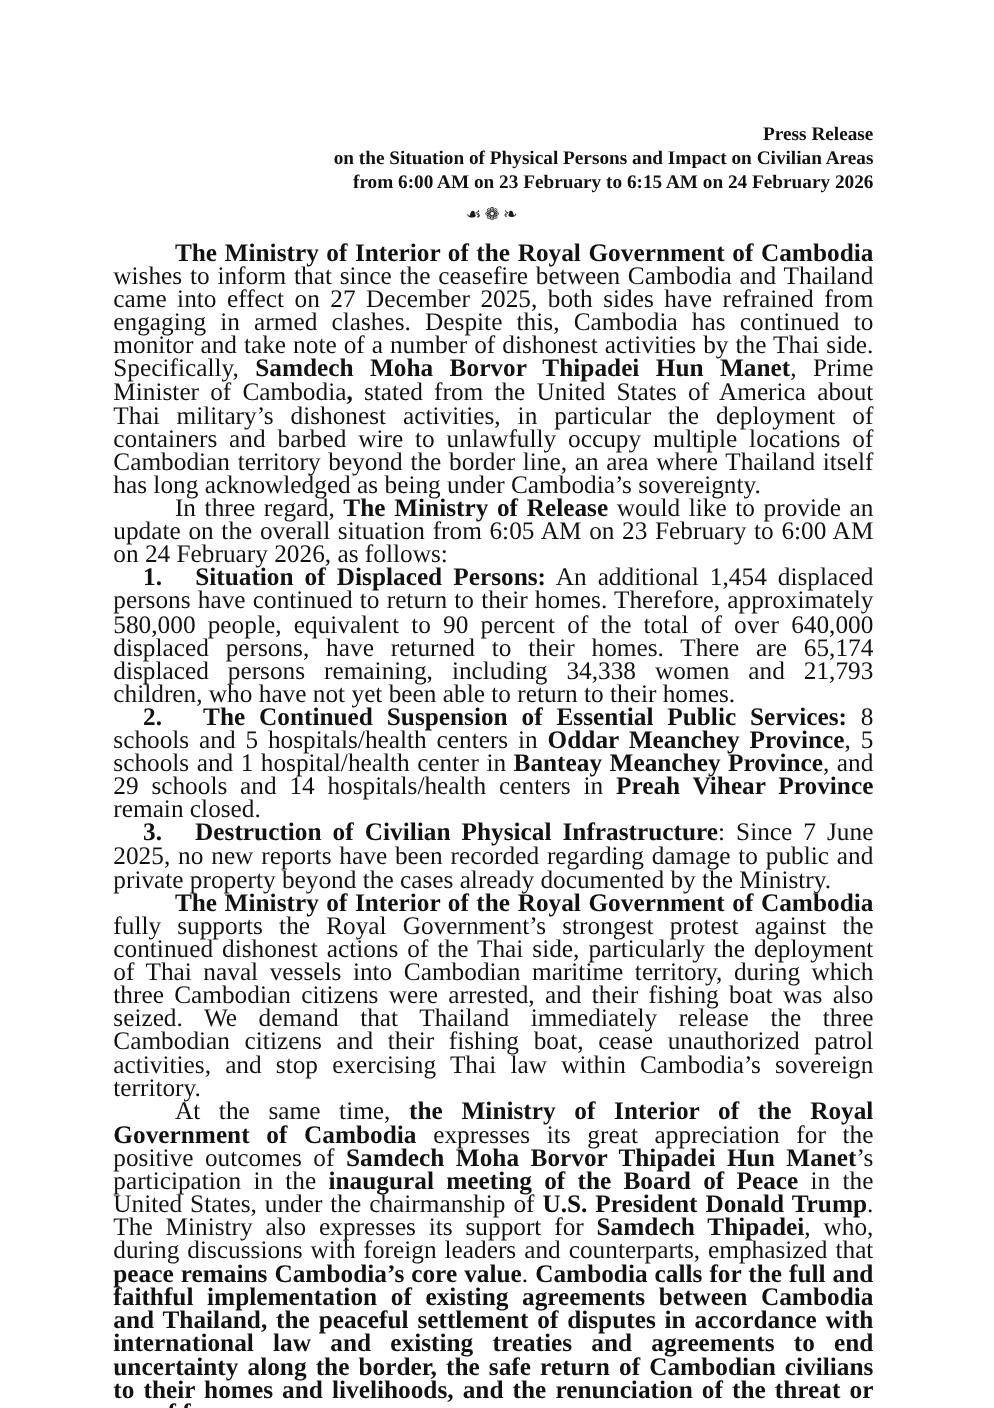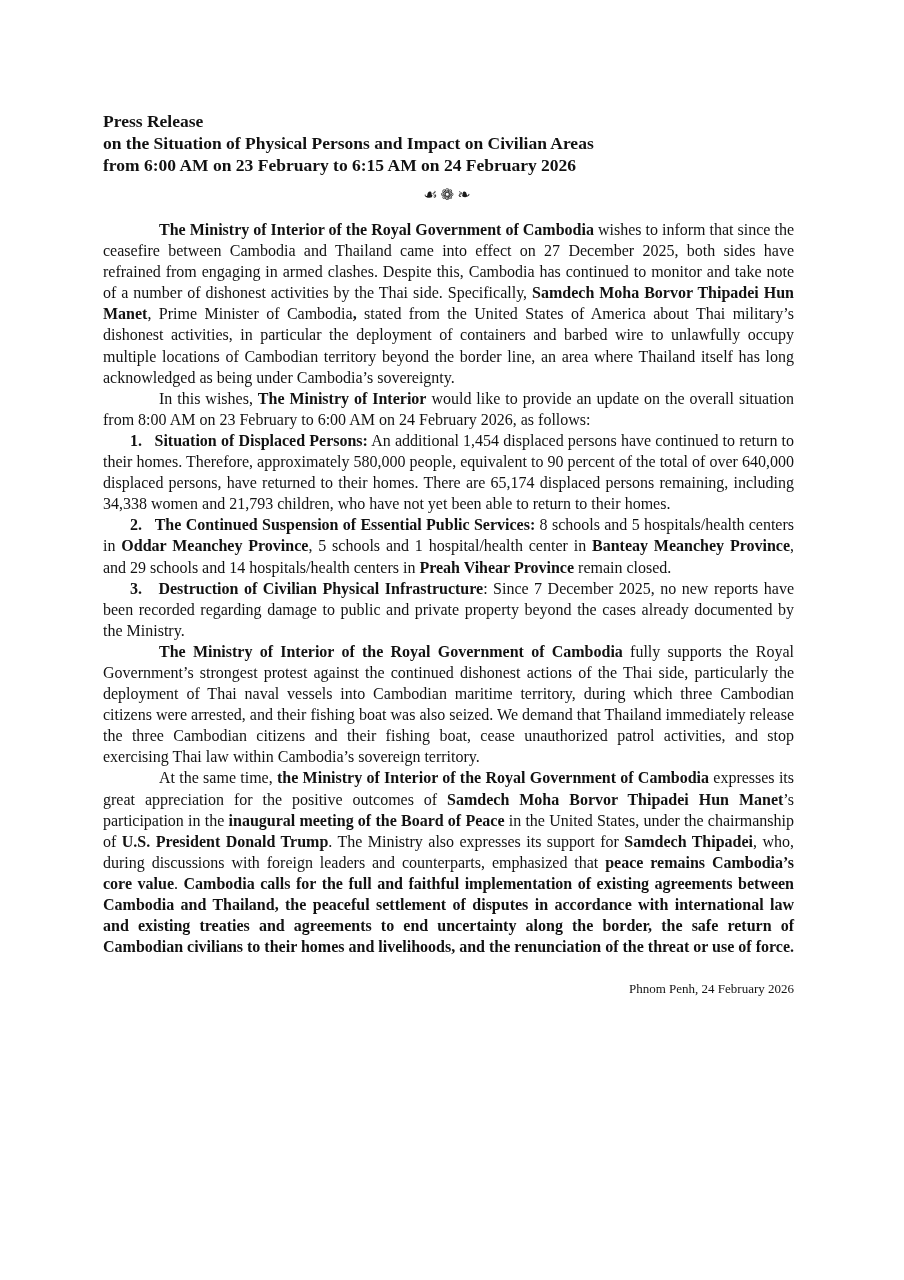--- a/index.html
+++ b/index.html
@@ -8,39 +8,39 @@
     width: 904px;
     height: 1280px;
     margin: 0 auto;
     background: #ffffff;
     box-sizing: border-box;
     padding: 110px 110px 0 103px;
     font-family: "Liberation Serif", "DejaVu Serif", serif;
     color: #121212;
     overflow: hidden;
   }
-  .title-block { text-align: left; font-family: Liberation Serif, serif; }
+  .title-block { text-align: right; font-family: Liberation Serif, serif; }
   .title-line {
     font-weight: bold;
     font-size: 17.5px;
     line-height: 22px;
     white-space: nowrap;
   }
   .ornament {
     text-align: center;
     font-family: "DejaVu Sans", sans-serif;
     font-size: 16px;
     line-height: 20px;
     margin: 9px 0 14px 0;
     letter-spacing: 3px;
     color: #1a1a1a;
   }
   .doc-body p {
     margin: 0;
-    font-size: 16px;
+    font-size: 23px;
     line-height: 21.1px;
     text-align: justify;
   }
   .doc-body p.para { text-indent: 56px; }
   .doc-body p.list { text-indent: 27px; }
   .b { font-weight: bold; }
   .closing-line {
     margin: 0;
     margin-top: 21px;
     font-size: 13px;
@@ -56,23 +56,23 @@
   <div class="title-block">
     <div class="title-line">Press Release</div>
     <div class="title-line">on the Situation of Physical Persons and Impact on Civilian Areas</div>
     <div class="title-line">from 6:00 AM on 23 February to 6:15 AM on 24 February 2026</div>
   </div>
 
   <div class="ornament">☙❁❧</div>
 
   <div class="doc-body">
       <p class="para"><span class="b">The Ministry of Interior of the Royal Government of Cambodia</span><span> wishes to inform that since the ceasefire between Cambodia and Thailand came into effect on 27 December 2025, both sides have refrained from engaging in armed clashes. Despite this, Cambodia has continued to monitor and take note of a number of dishonest activities by the Thai side. Specifically, </span><span class="b">Samdech Moha Borvor Thipadei Hun Manet</span><span>, Prime Minister of Cambodia</span><span class="b">,</span><span> stated from the United States of America about Thai military’s dishonest activities, in particular the deployment of containers and barbed wire to unlawfully occupy multiple locations of Cambodian territory beyond the border line, an area where Thailand itself has long acknowledged as being under Cambodia’s sovereignty.</span></p>
-      <p class="para"><span>In this wishes, </span><span class="b">The Ministry of Interior</span><span> would like to provide an update on the overall situation from 8:00 AM on 23 February to 6:00 AM on 24 February 2026, as follows:</span></p>
+      <p class="para"><span>In three regard, </span><span class="b">The Ministry of Release</span><span> would like to provide an update on the overall situation from 6:05 AM on 23 February to 6:00 AM on 24 February 2026, as follows:</span></p>
       <p class="list"><span class="b">1.&nbsp;&nbsp; Situation of Displaced Persons:</span><span> An additional 1,454 displaced persons have continued to return to their homes. Therefore, approximately 580,000 people, equivalent to 90 percent of the total of over 640,000 displaced persons, have returned to their homes. There are 65,174 displaced persons remaining, including 34,338 women and 21,793 children, who have not yet been able to return to their homes.</span></p>
       <p class="list"><span class="b">2.&nbsp;&nbsp; The Continued Suspension of Essential Public Services:</span><span> 8 schools and 5 hospitals/health centers in </span><span class="b">Oddar Meanchey Province</span><span>, 5 schools and 1 hospital/health center in </span><span class="b">Banteay Meanchey Province</span><span>, and 29 schools and 14 hospitals/health centers in </span><span class="b">Preah Vihear Province</span><span> remain closed.</span></p>
-      <p class="list"><span class="b">3.&nbsp;&nbsp; Destruction of Civilian Physical Infrastructure</span><span>: Since 7 December 2025, no new reports have been recorded regarding damage to public and private property beyond the cases already documented by the Ministry.</span></p>
+      <p class="list"><span class="b">3.&nbsp;&nbsp; Destruction of Civilian Physical Infrastructure</span><span>: Since 7 June 2025, no new reports have been recorded regarding damage to public and private property beyond the cases already documented by the Ministry.</span></p>
       <p class="para"><span class="b">The Ministry of Interior of the Royal Government of Cambodia</span><span> fully supports the Royal Government’s strongest protest against the continued dishonest actions of the Thai side, particularly the deployment of Thai naval vessels into Cambodian maritime territory, during which three Cambodian citizens were arrested, and their fishing boat was also seized. We demand that Thailand immediately release the three Cambodian citizens and their fishing boat, cease unauthorized patrol activities, and stop exercising Thai law within Cambodia’s sovereign territory.</span></p>
       <p class="para"><span>At the same time, </span><span class="b">the Ministry of Interior of the Royal Government of Cambodia</span><span> expresses its great appreciation for the positive outcomes of </span><span class="b">Samdech Moha Borvor Thipadei Hun Manet</span><span>’s participation in the </span><span class="b">inaugural meeting of the Board of Peace</span><span> in the United States, under the chairmanship of </span><span class="b">U.S. President Donald Trump</span><span>. The Ministry also expresses its support for </span><span class="b">Samdech Thipadei</span><span>, who, during discussions with foreign leaders and counterparts, emphasized that </span><span class="b">peace remains Cambodia’s core value</span><span>. </span><span class="b">Cambodia calls for the full and faithful implementation of existing agreements between Cambodia and Thailand, the peaceful settlement of disputes in accordance with international law and existing treaties and agreements to end uncertainty along the border, the safe return of Cambodian civilians to their homes and livelihoods, and the renunciation of the threat or use of force.</span></p>
     </div>
 
   <p class="closing-line">Phnom Penh, 24 February 2026</p>
 
 </div>
 
 </body></html>

